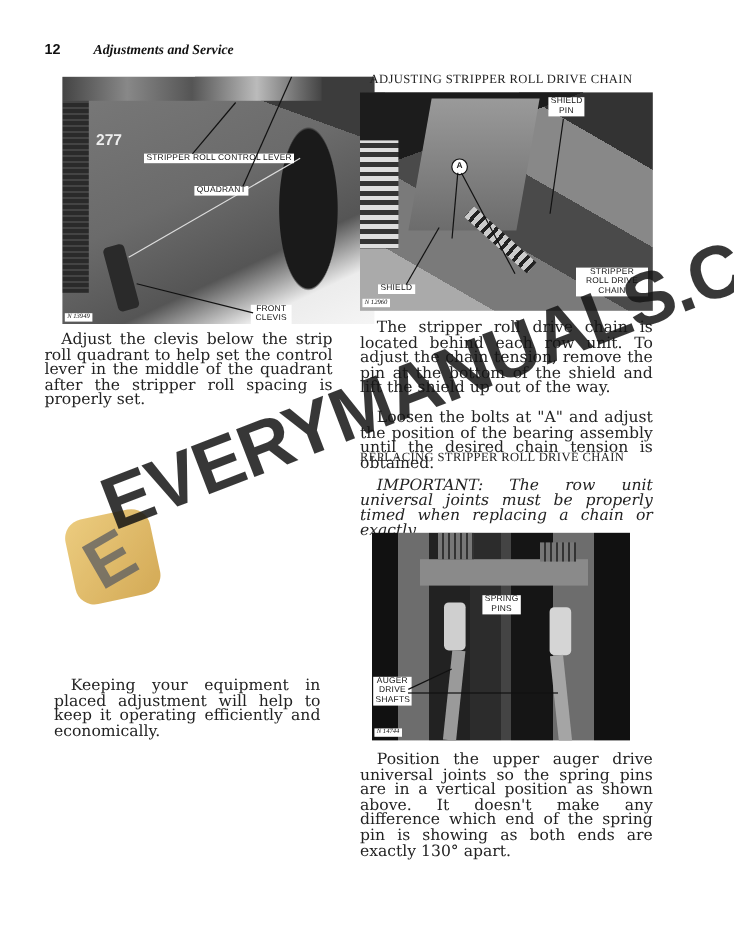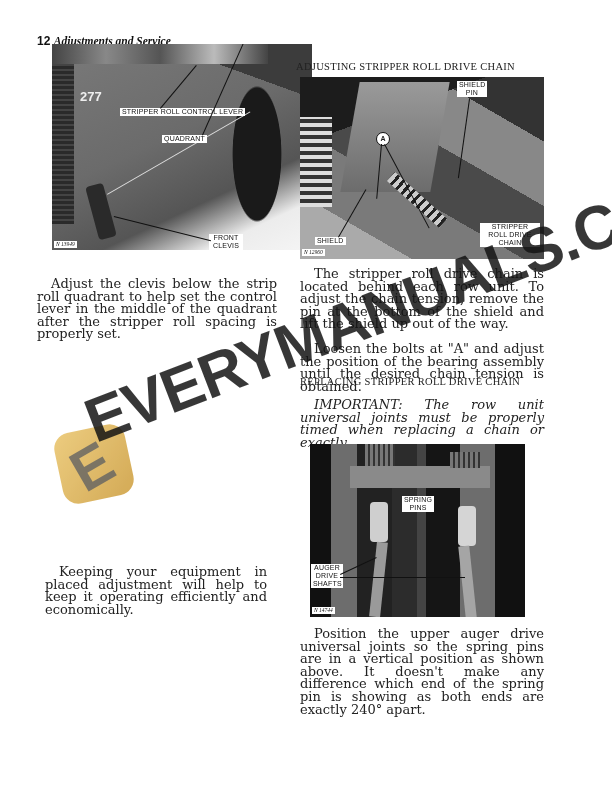--- a/index.html
+++ b/index.html
@@ -5,21 +5,21 @@
   html, body { margin: 0; padding: 0; }
   body {
     width: 612px; height: 792px; position: relative; overflow: hidden;
     background: #ffffff; color: #1e1e1e;
     font-family: "DejaVu Serif", "Liberation Serif", serif;
   }
   .header {
     position: absolute; left: 37px; top: 34px;
     font-size: 11px; color: #111;
   }
-  .header .num { font-family: "Liberation Sans", sans-serif; font-weight: bold; font-size: 12px; margin-right: 0; }
+  .header .num { font-family: "Liberation Sans", sans-serif; font-weight: bold; font-size: 12px; margin-right: 24px; }
   .header .title { font-family: "Liberation Serif", serif; font-style: italic; font-weight: bold; font-size: 11.5px; }
 
   .photo { position: absolute; overflow: hidden; background: #5a5a5a; }
   .photo .tag {
     position: absolute; background: #fff; color: #111;
     font-family: "Liberation Sans", sans-serif; font-size: 7px; line-height: 8px;
     text-align: center; padding: 0 2px; letter-spacing: 0.2px;
   }
   .photo .fig {
     position: absolute; background: #fff; color: #111;
@@ -57,40 +57,40 @@
   }
 </style>
 </head>
 <body>
 
 <div class="header">
   <span class="num">12</span>
   <span class="title">Adjustments and Service</span>
 </div>
 
-<div class="photo" style="left:52px; top:44px; width:260px; height:206px;
+<div class="photo" style="left:52px; top:64px; width:260px; height:206px;
      background:
        radial-gradient(ellipse 40px 110px at 205px 110px, #1a1a1a 60%, transparent 62%),
        linear-gradient(200deg, #3c3c3c 0 18%, transparent 18%),
        linear-gradient(155deg, #7a7a7a 0%, #6b6b6b 45%, #555 70%, #ececec 85%, #f5f5f5 100%);">
   <div style="position:absolute;left:0;top:0;width:216px;height:20px;background:linear-gradient(90deg,#444,#888,#555,#bbb,#444);"></div>
   <div style="position:absolute;left:0;top:20px;width:22px;height:160px;background:repeating-linear-gradient(0deg,#2a2a2a 0 3px,#444 3px 5px);"></div>
   <div style="position:absolute;left:28px;top:45px;font-family:'Liberation Sans',sans-serif;font-weight:bold;font-size:13px;color:#eee;">277</div>
   <div style="position:absolute;left:40px;top:140px;width:18px;height:55px;background:#2a2a2a;transform:rotate(-15deg);border-radius:4px;"></div>
   <div class="leader" style="left:55px;top:150px;width:165px;transform:rotate(-30deg);background:#ddd;"></div>
   <div class="tag" style="left:68px;top:64px;">STRIPPER ROLL CONTROL LEVER</div>
   <div class="tag" style="left:110px;top:91px;">QUADRANT</div>
   <div class="tag" style="left:157px;top:190px;width:30px;">FRONT CLEVIS</div>
   <div class="leader" style="left:108px;top:64px;width:56px;transform:rotate(-50deg);"></div>
   <div class="leader" style="left:150px;top:91px;width:100px;transform:rotate(-66deg);"></div>
   <div class="leader" style="left:62px;top:172px;width:100px;transform:rotate(14deg);"></div>
   <div class="fig" style="left:2px;top:197px;">N 13949</div>
 </div>
 
-<div class="heading" style="left:296px;top:61px;">ADJUSTING STRIPPER ROLL DRIVE CHAIN</div>
+<div class="heading" style="left:308px;top:61px;">ADJUSTING STRIPPER ROLL DRIVE CHAIN</div>
 
 <div class="photo" style="left:300px; top:77px; width:244px; height:182px;
      background:
        linear-gradient(160deg, #1c1c1c 0 25%, transparent 25%),
        linear-gradient(30deg, #aaa 0 20%, #7a7a7a 20% 40%, #4a4a4a 40% 60%, #888 60% 80%, #333 80%);">
   <div style="position:absolute;left:0;top:40px;width:32px;height:90px;background:repeating-linear-gradient(0deg,#ddd 0 4px,#333 4px 8px);"></div>
   <div style="position:absolute;left:50px;top:5px;width:90px;height:110px;background:linear-gradient(180deg,#9a9a9a,#6c6c6c);transform:skewX(-10deg);"></div>
   <div style="position:absolute;left:95px;top:95px;width:70px;height:12px;background:repeating-linear-gradient(90deg,#ccc 0 4px,#222 4px 7px);transform:rotate(42deg);transform-origin:0 0;"></div>
   <div style="position:absolute;left:76px;top:55px;width:12px;height:12px;border-radius:50%;background:#fff;border:1px solid #111;font-family:'Liberation Sans',sans-serif;font-size:7px;font-weight:bold;text-align:center;line-height:12px;">A</div>
   <div class="tag" style="left:157px;top:4px;width:26px;">SHIELD PIN</div>
@@ -130,19 +130,19 @@
   <div style="position:absolute;left:63px;top:98px;width:11px;height:75px;background:#9a9a9a;transform:rotate(6deg);"></div>
   <div style="position:absolute;left:152px;top:102px;width:11px;height:72px;background:#a5a5a5;transform:rotate(-6deg);"></div>
   <div class="tag" style="left:92px;top:52px;width:28px;">SPRING PINS</div>
   <div class="tag" style="left:1px;top:120px;width:28px;">AUGER DRIVE SHAFTS</div>
   <div class="leader" style="left:30px;top:133px;width:125px;"></div>
   <div class="leader" style="left:30px;top:130px;width:40px;transform:rotate(-25deg);"></div>
   <div class="fig" style="left:2px;top:163px;">N 14744</div>
 </div>
 
 <div class="col-text" style="left:300px;top:628px;width:244px;">
-  <p>Position the upper auger drive universal joints so the spring pins are in a vertical position as shown above. It doesn't make any difference which end of the spring pin is showing as both ends are exactly 240° apart.</p>
+  <p>Position the upper auger drive universal joints so the spring pins are in a vertical position as shown above. It doesn't make any difference which end of the spring pin is showing as both ends are exactly 130° apart.</p>
 </div>
 
 <div class="wm-logo">
   <span>E</span>
 </div>
 <div class="wm-text">EVERYMANUALS.COM</div>
 
 </body></html>

